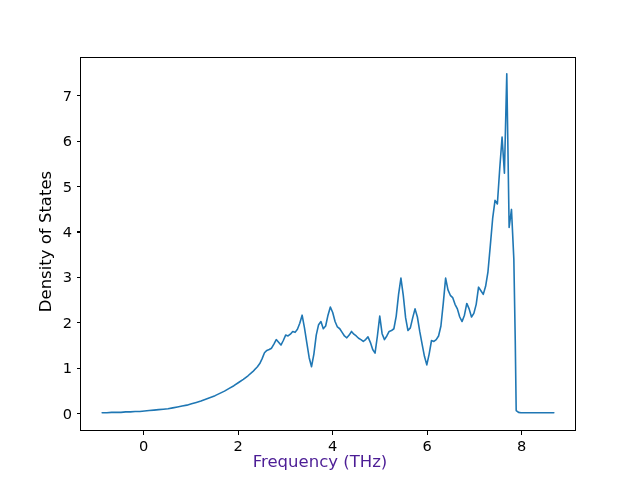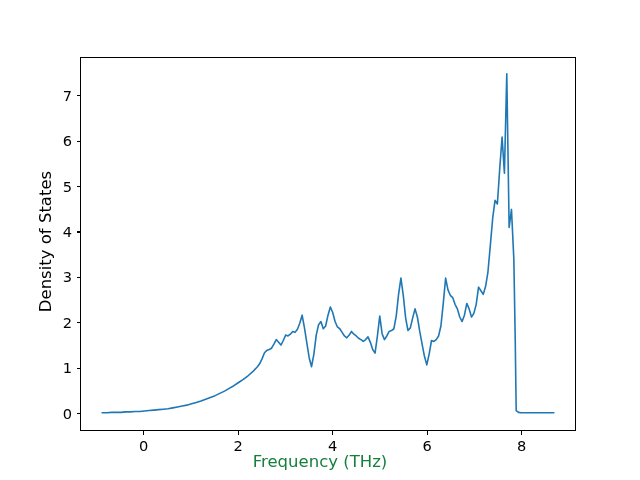--- a/index.html
+++ b/index.html
@@ -58,21 +58,21 @@
     white-space: nowrap;
     text-align: center;
   }
   #xlabel {
     position: absolute;
     left: 0;
     top: 452px;
     width: 640px;
     text-align: center;
     font-size: 16.5px;
-    color: #15803d;
+    color: #4c1d95;
   }
   #ylabel-wrap {
     position: absolute;
     left: 0px;
     top: 0px;
     width: 40px;
     height: 480px;
   }
   #ylabel {
     position: absolute;

